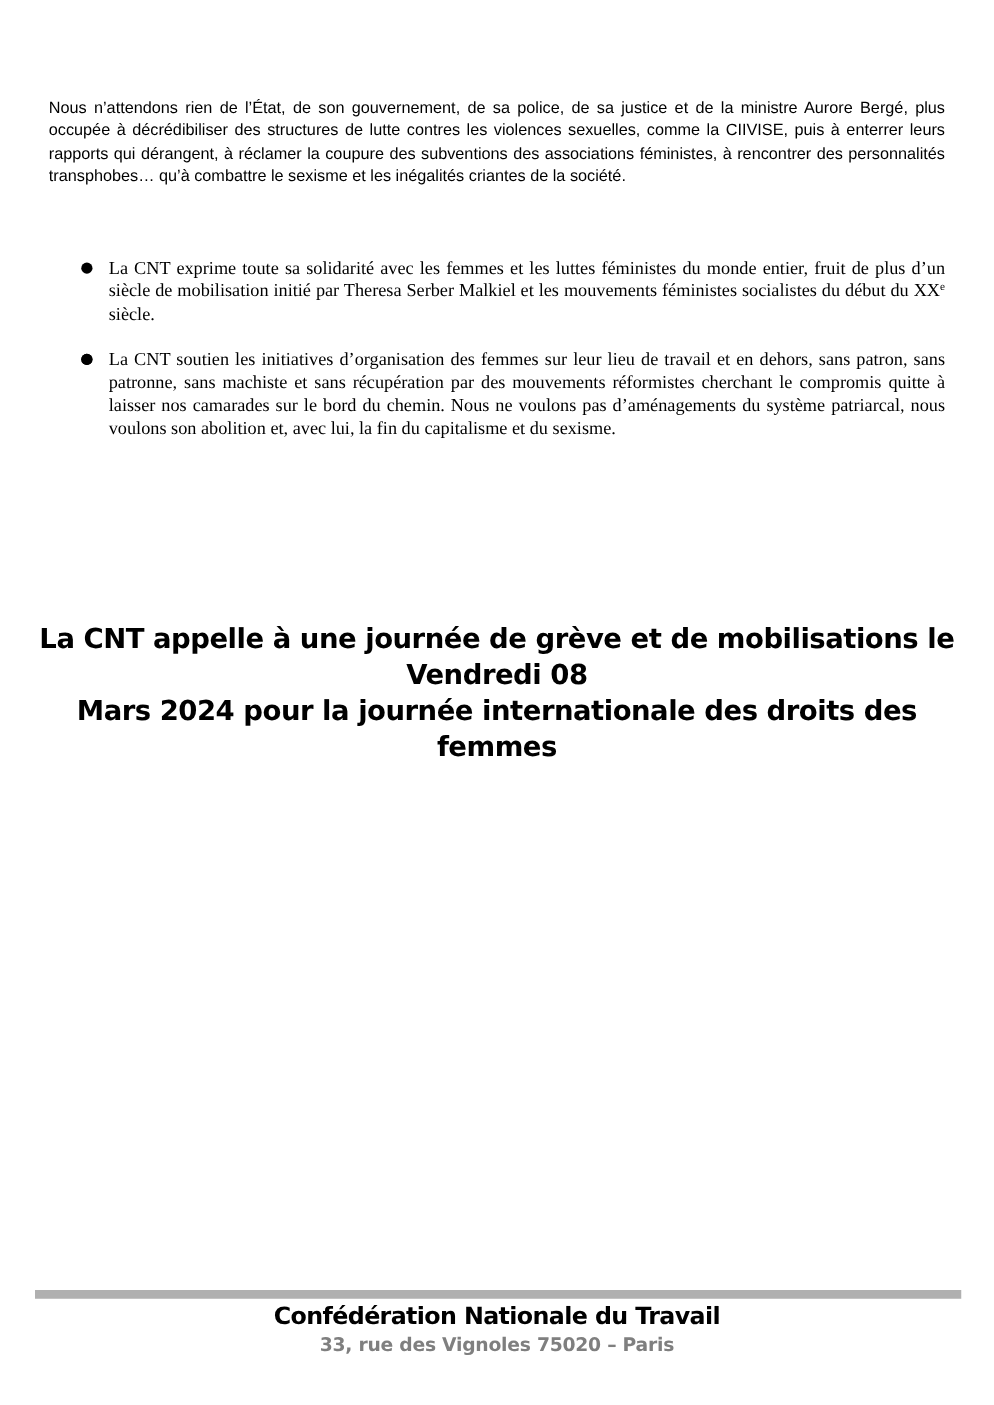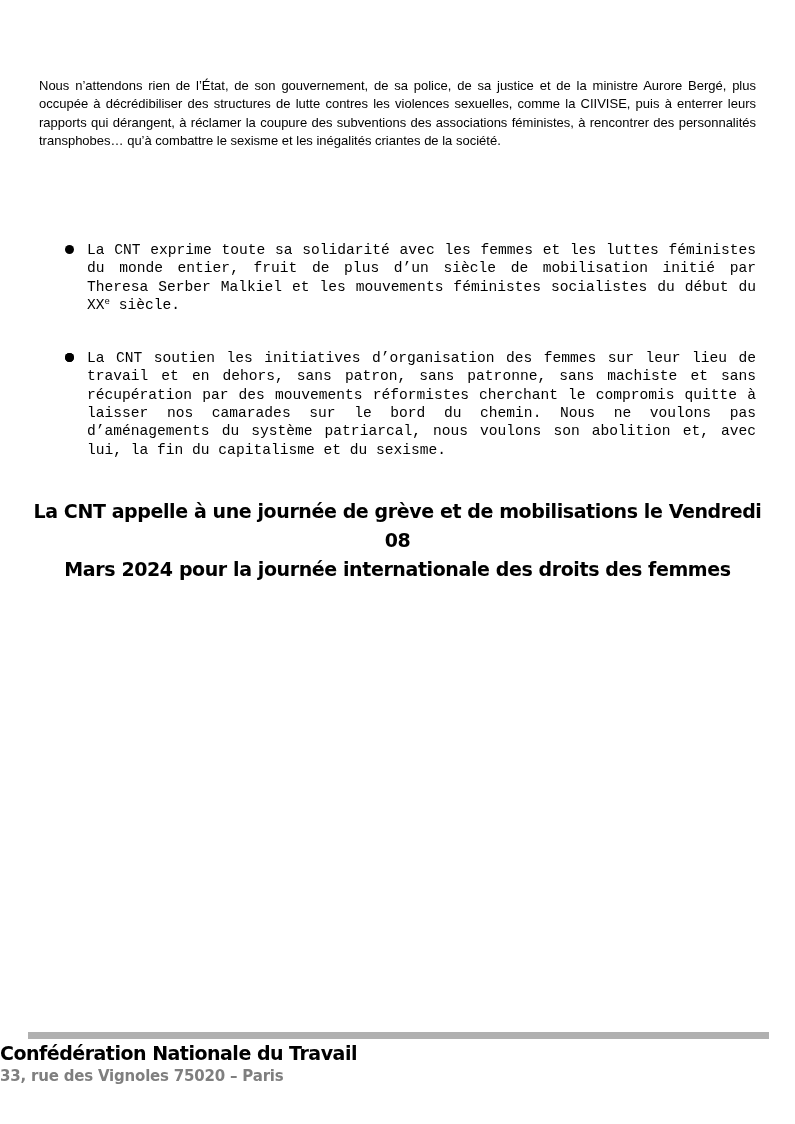--- a/index.html
+++ b/index.html
@@ -30,26 +30,25 @@
       left: 39px;
       top: 206px;
       width: 717px;
       margin: 0;
       padding: 0;
       list-style: none;
     }
     .bullet-item {
       position: relative;
       padding-left: 48px;
-      font-family: Liberation Mono, monospace;
+      font-family: Liberation Serif, serif;
       font-size: 14.6px;
       line-height: 18.3px;
       text-align: justify;
       margin-bottom: 18.3px;
-      margin-top: 35px;
     }
     .bullet-dot {
       position: absolute;
       left: 26px;
       top: 4px;
       width: 9px;
       height: 9px;
       border-radius: 50%;
       background: #000;
     }
@@ -59,39 +58,39 @@
       line-height: 0;
     }
     .call {
       position: absolute;
       left: 30px;
       top: 497px;
       width: 735px;
       text-align: center;
       font-family: "DejaVu Sans", sans-serif;
       font-weight: bold;
-      font-size: 19px;
+      font-size: 22px;
       line-height: 29px;
       letter-spacing: -0.4px;
       margin: 0;
     }
     .footer-bar {
       position: absolute;
       left: 28px;
       top: 1032px;
       width: 741px;
       height: 7px;
       background: #b0b0b0;
     }
     .footer {
       position: absolute;
       left: 0;
       top: 1040px;
       width: 795px;
-      text-align: left;
+      text-align: center;
       font-family: "DejaVu Sans", sans-serif;
       font-weight: bold;
     }
     .footer-org {
       font-size: 19px;
       line-height: 26px;
       color: #000;
       letter-spacing: -0.5px;
     }
     .footer-addr, .footer-mail {

